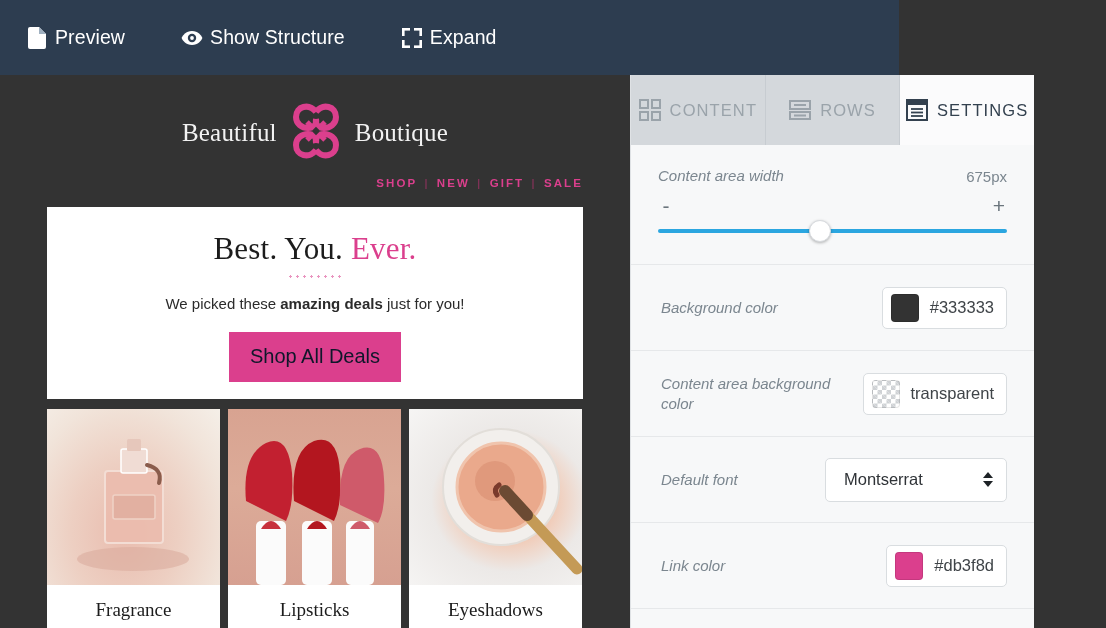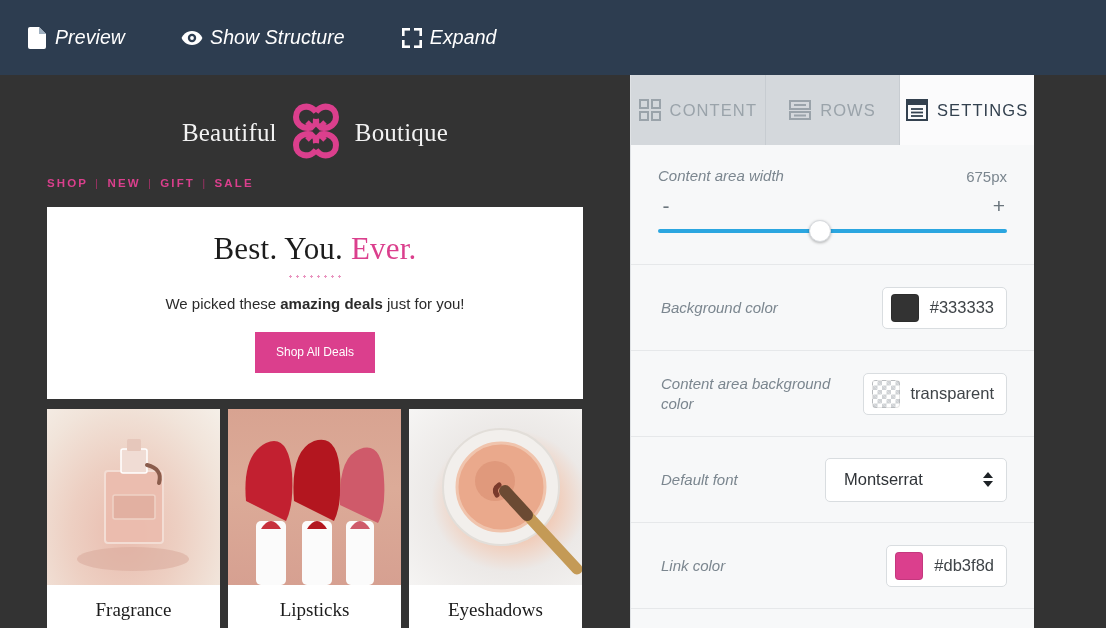--- a/index.html
+++ b/index.html
@@ -7,25 +7,24 @@
     width: 1106px; height: 628px;
     overflow: hidden;
     font-family: "Liberation Sans", sans-serif;
     background: #333333;
   }
   #app { position: relative; width: 1106px; height: 628px; }
 
   
   .toolbar {
     position: absolute; left: 0; top: 0;
-    width: 1106px; height: 75px;
+    width: 899px; height: 75px;
     background: #2d3d50;
     display: flex; align-items: center;
     padding-left: 26px;
-    font-style: italic;
   }
   .tool-btn {
     display: flex; align-items: center;
     color: #ffffff;
     font-size: 19.5px;
     letter-spacing: .1px;
     margin-right: 56px;
     cursor: pointer;
     user-select: none;
   }
@@ -51,21 +50,21 @@
   }
   .brand-word {
     font-family: "Liberation Serif", serif;
     font-size: 25px;
     color: #f2f2f2;
     letter-spacing: .2px;
   }
   .brand-logo { margin: 0 10px; }
 
   .nav-links {
-    text-align: left;
+    text-align: right;
     margin-top: 11px;
     font-size: 11.5px;
     letter-spacing: 2.1px;
     color: #db3f8d;
     font-weight: 600;
   }
   .nav-links .sep { color: #9c3264; margin: 0 2px; font-weight: 400; }
 
   .hero {
     margin-top: 18px;
@@ -91,22 +90,22 @@
   .hero p {
     margin-top: 17px;
     font-size: 15px;
     color: #2b2b2b;
   }
   .hero p b { font-weight: 700; }
   .btn-cta {
     display: inline-block;
     margin-top: 20px;
     background: #db3f8d;
-    color: #ffffff;
-    font-size: 12px;
+    color: #0f172a;
+    font-size: 20px;
     padding: 13px 21px 14px;
     border: none;
     cursor: pointer;
     font-family: "Liberation Sans", sans-serif;
   }
 
   .cards {
     display: flex;
     margin-top: 10px;
     gap: 8px;

